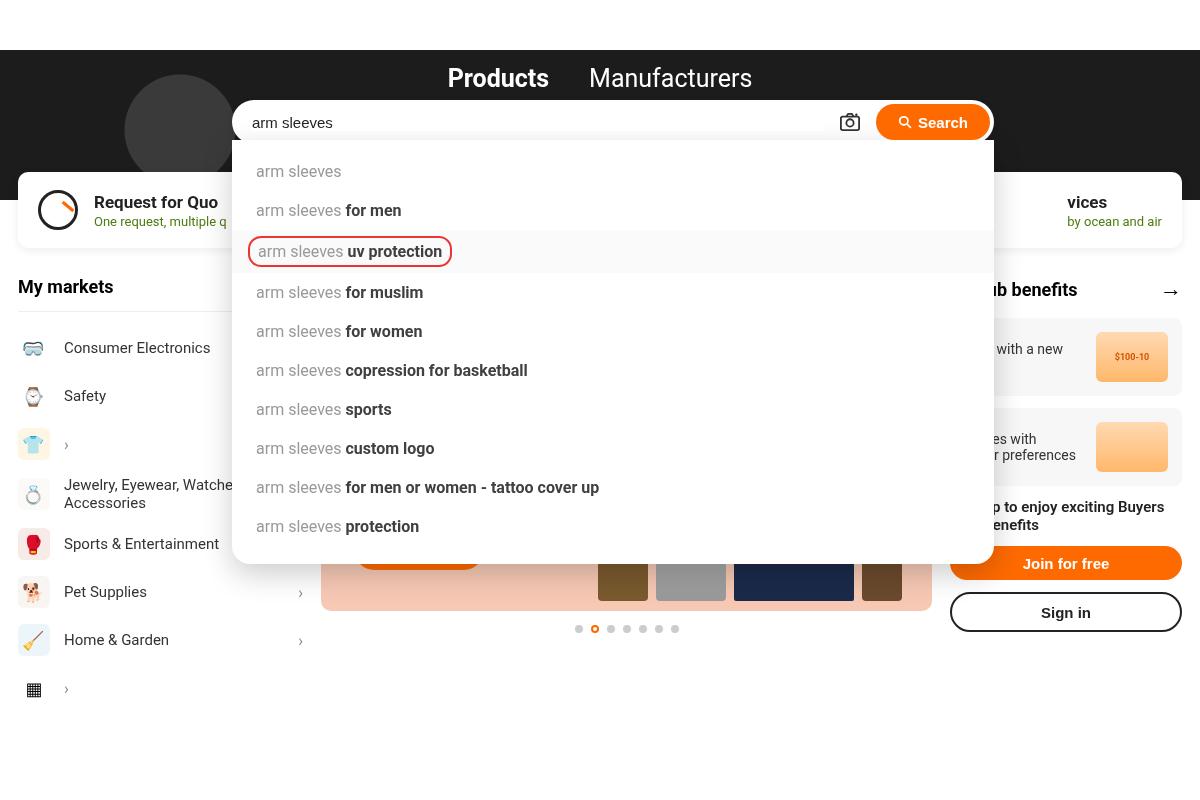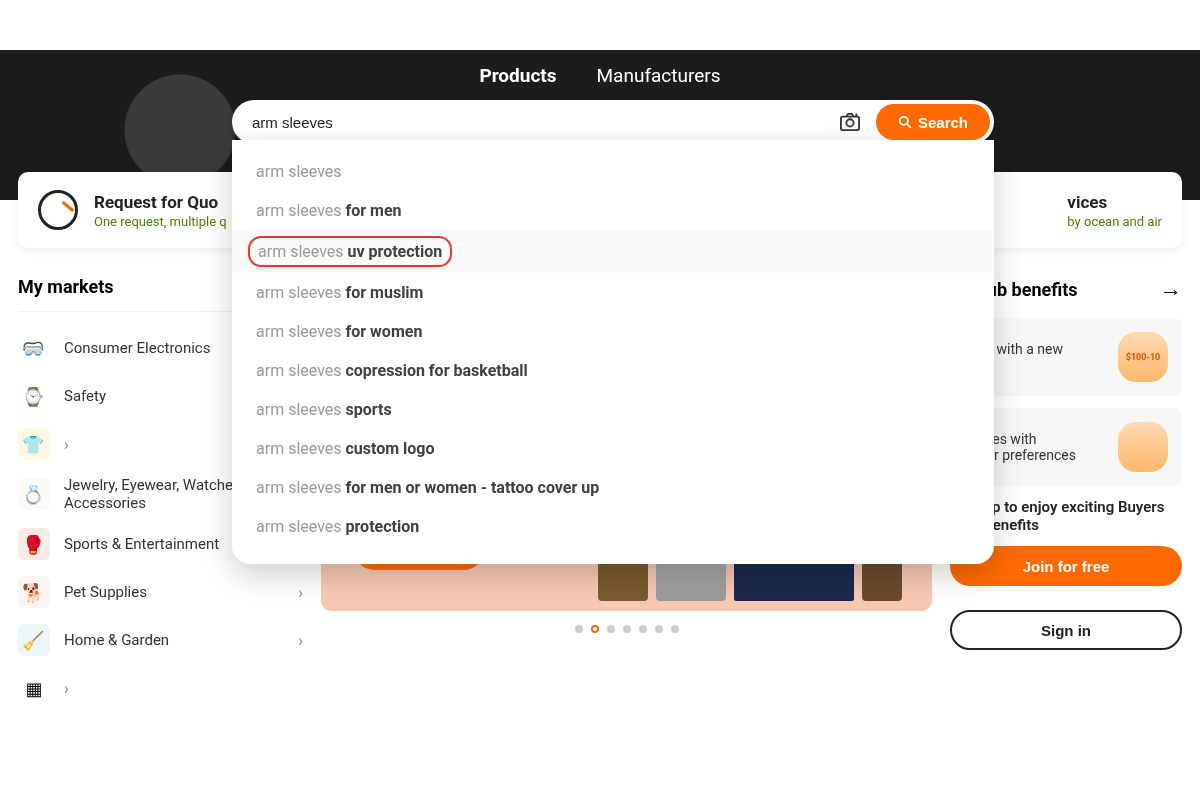--- a/index.html
+++ b/index.html
@@ -29,21 +29,21 @@
   .tabs {
     position: absolute;
     top: 14px;
     left: 50%;
     transform: translateX(-50%);
     display: flex;
     gap: 40px;
   }
   .tab {
     color: #fff;
-    font-size: 19px;
+    font-size: 25px;
     padding-bottom: 18px;
     cursor: pointer;
   }
   .tab.active {
     font-weight: 700;
     border-bottom: 3px solid #fff;
   }
   .search-wrap {
     position: absolute;
     top: 50px;
@@ -222,30 +222,30 @@
     background:#f7f7f7;
     border-radius:8px;
     padding: 14px;
     display:flex; align-items:center;
     margin-bottom:12px;
     gap:10px;
     cursor:pointer;
   }
   .benefit-text{ font-size:14px; color:#333; flex:1;}
   .benefit-icon{
-    width:50px; height:50px;
+    width:72px; height:50px;
     background: linear-gradient(#ffd9b3,#ffb86b);
-    border-radius:18px;
+    border-radius:6px;
     flex-shrink:0;
   }
   .signup-msg{ font-size:15px; font-weight:600; color:#222; margin: 6px 0 12px;}
   .btn-orange{
     width:100%; background:#ff6a00; color:#fff; border:none;
-    border-radius:22px; height:40px; font-size:15px; font-weight:700;
-    cursor:pointer; margin-bottom:24px;
+    border-radius:22px; height:34px; font-size:15px; font-weight:700;
+    cursor:pointer; margin-bottom:12px;
   }
   .btn-outline{
     width:100%; background:#fff; color:#222; border:2px solid #222;
     border-radius:22px; height:40px; font-size:15px; font-weight:700;
     cursor:pointer;
   }
 </style>
 </head>
 <body>
 

